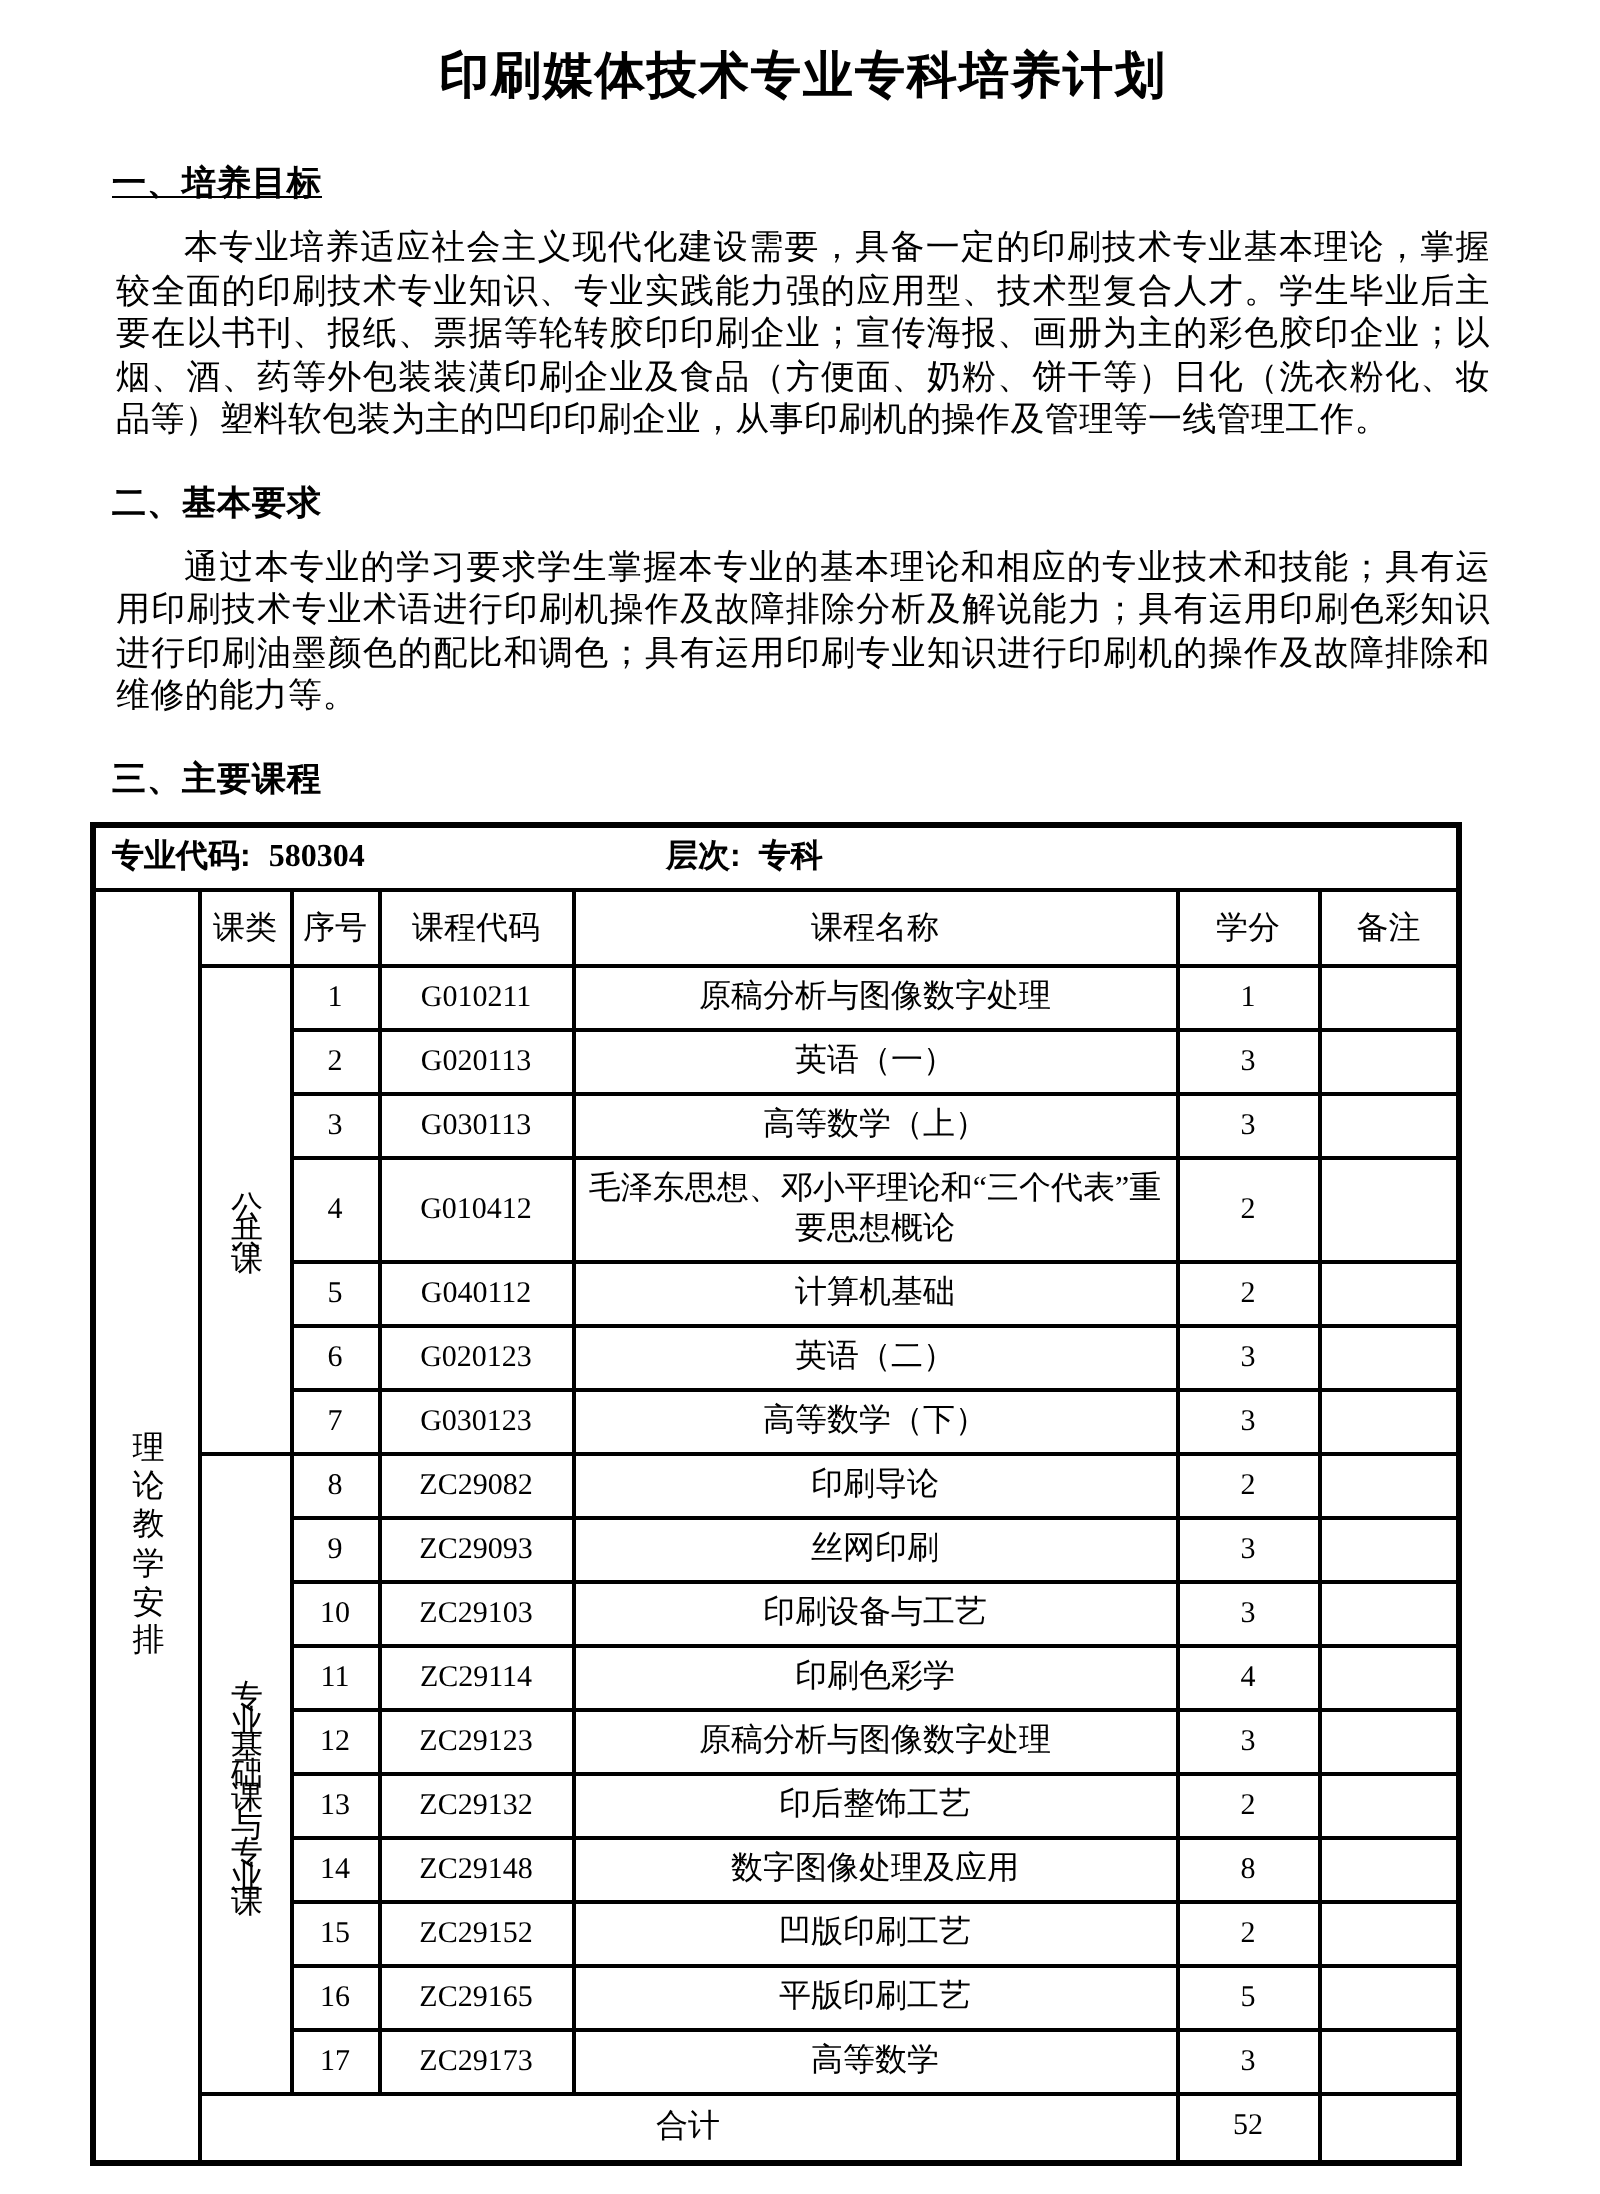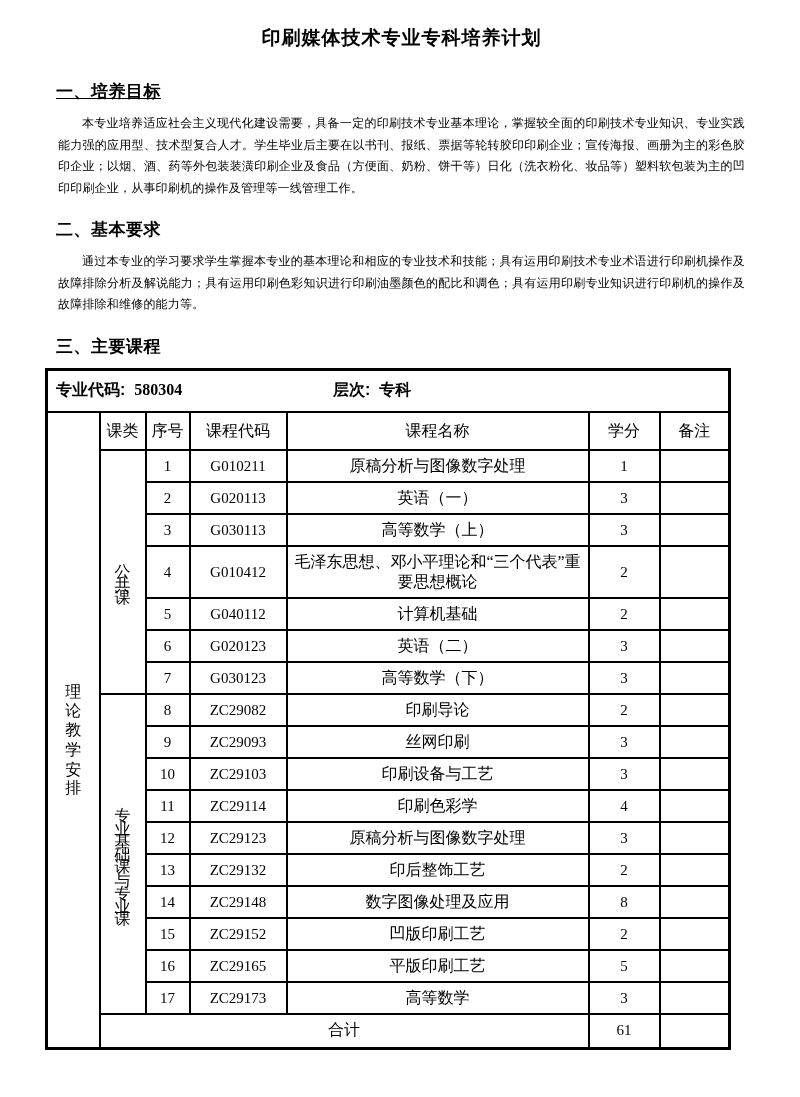--- a/index.html
+++ b/index.html
@@ -11,38 +11,38 @@
     color: #000000;
     font-family: "Liberation Serif", "DejaVu Serif", serif;
     overflow: hidden;
   }
   .page { padding: 14px 55px 0 58px; }
 
   .doc-title {
     text-align: center;
     font-family: "Liberation Sans", "DejaVu Sans", sans-serif;
     font-weight: bold;
-    font-size: 19px;
+    font-size: 25px;
     line-height: 32px;
     margin: 8px 0 0 0;
     letter-spacing: 1px;
   }
 
   .sec-heading {
     font-family: "Liberation Sans", "DejaVu Sans", sans-serif;
     font-weight: bold;
     font-size: 17px;
     line-height: 23px;
     margin: 19px 0 10px -2px;
     letter-spacing: 0.5px;
   }
   .sec-heading.first { margin-top: 26px; text-decoration: underline; }
 
   .sec-body {
-    font-size: 12px;
+    font-size: 17px;
     line-height: 21.5px;
     letter-spacing: 0.2px;
     text-align: justify;
     text-indent: 2em;
     margin: 0 0 4px 0;
   }
 
   
   .tbl-wrap { margin: 8px 0 0 45px; }
   table.course {
@@ -59,21 +59,21 @@
     vertical-align: middle;
     height: 32px;
     overflow: hidden;
   }
   tr.meta-row td {
     text-align: left;
     font-weight: bold;
     font-family: "Liberation Sans", "DejaVu Sans", sans-serif;
     font-size: 16px;
     padding: 0 0 0 8px;
-    height: 43px;
+    height: 33px;
   }
   .meta-code-block { display: inline-block; width: 277px; }
   .meta-value { margin-left: 9px; font-family: "Liberation Serif", serif; }
   .meta-level-value { margin-left: 9px; }
 
   tr.head-row td { height: 38px; font-size: 16px; }
 
   td.c-name {
     text-align: left;
     padding: 2px 4px 2px 6px;
@@ -264,18 +264,18 @@
     <tr>
       <td class="c-seq">17</td>
       <td class="c-code">ZC29173</td>
       <td class="c-name">高等数学</td>
       <td class="c-credit">3</td>
       <td></td>
     </tr>
 
     <tr class="total-row">
       <td colspan="4">合计</td>
-      <td class="c-credit">61</td>
+      <td class="c-credit">52</td>
       <td></td>
     </tr>
   </tbody>
     </table>
 </div>
 
 </body></html>

